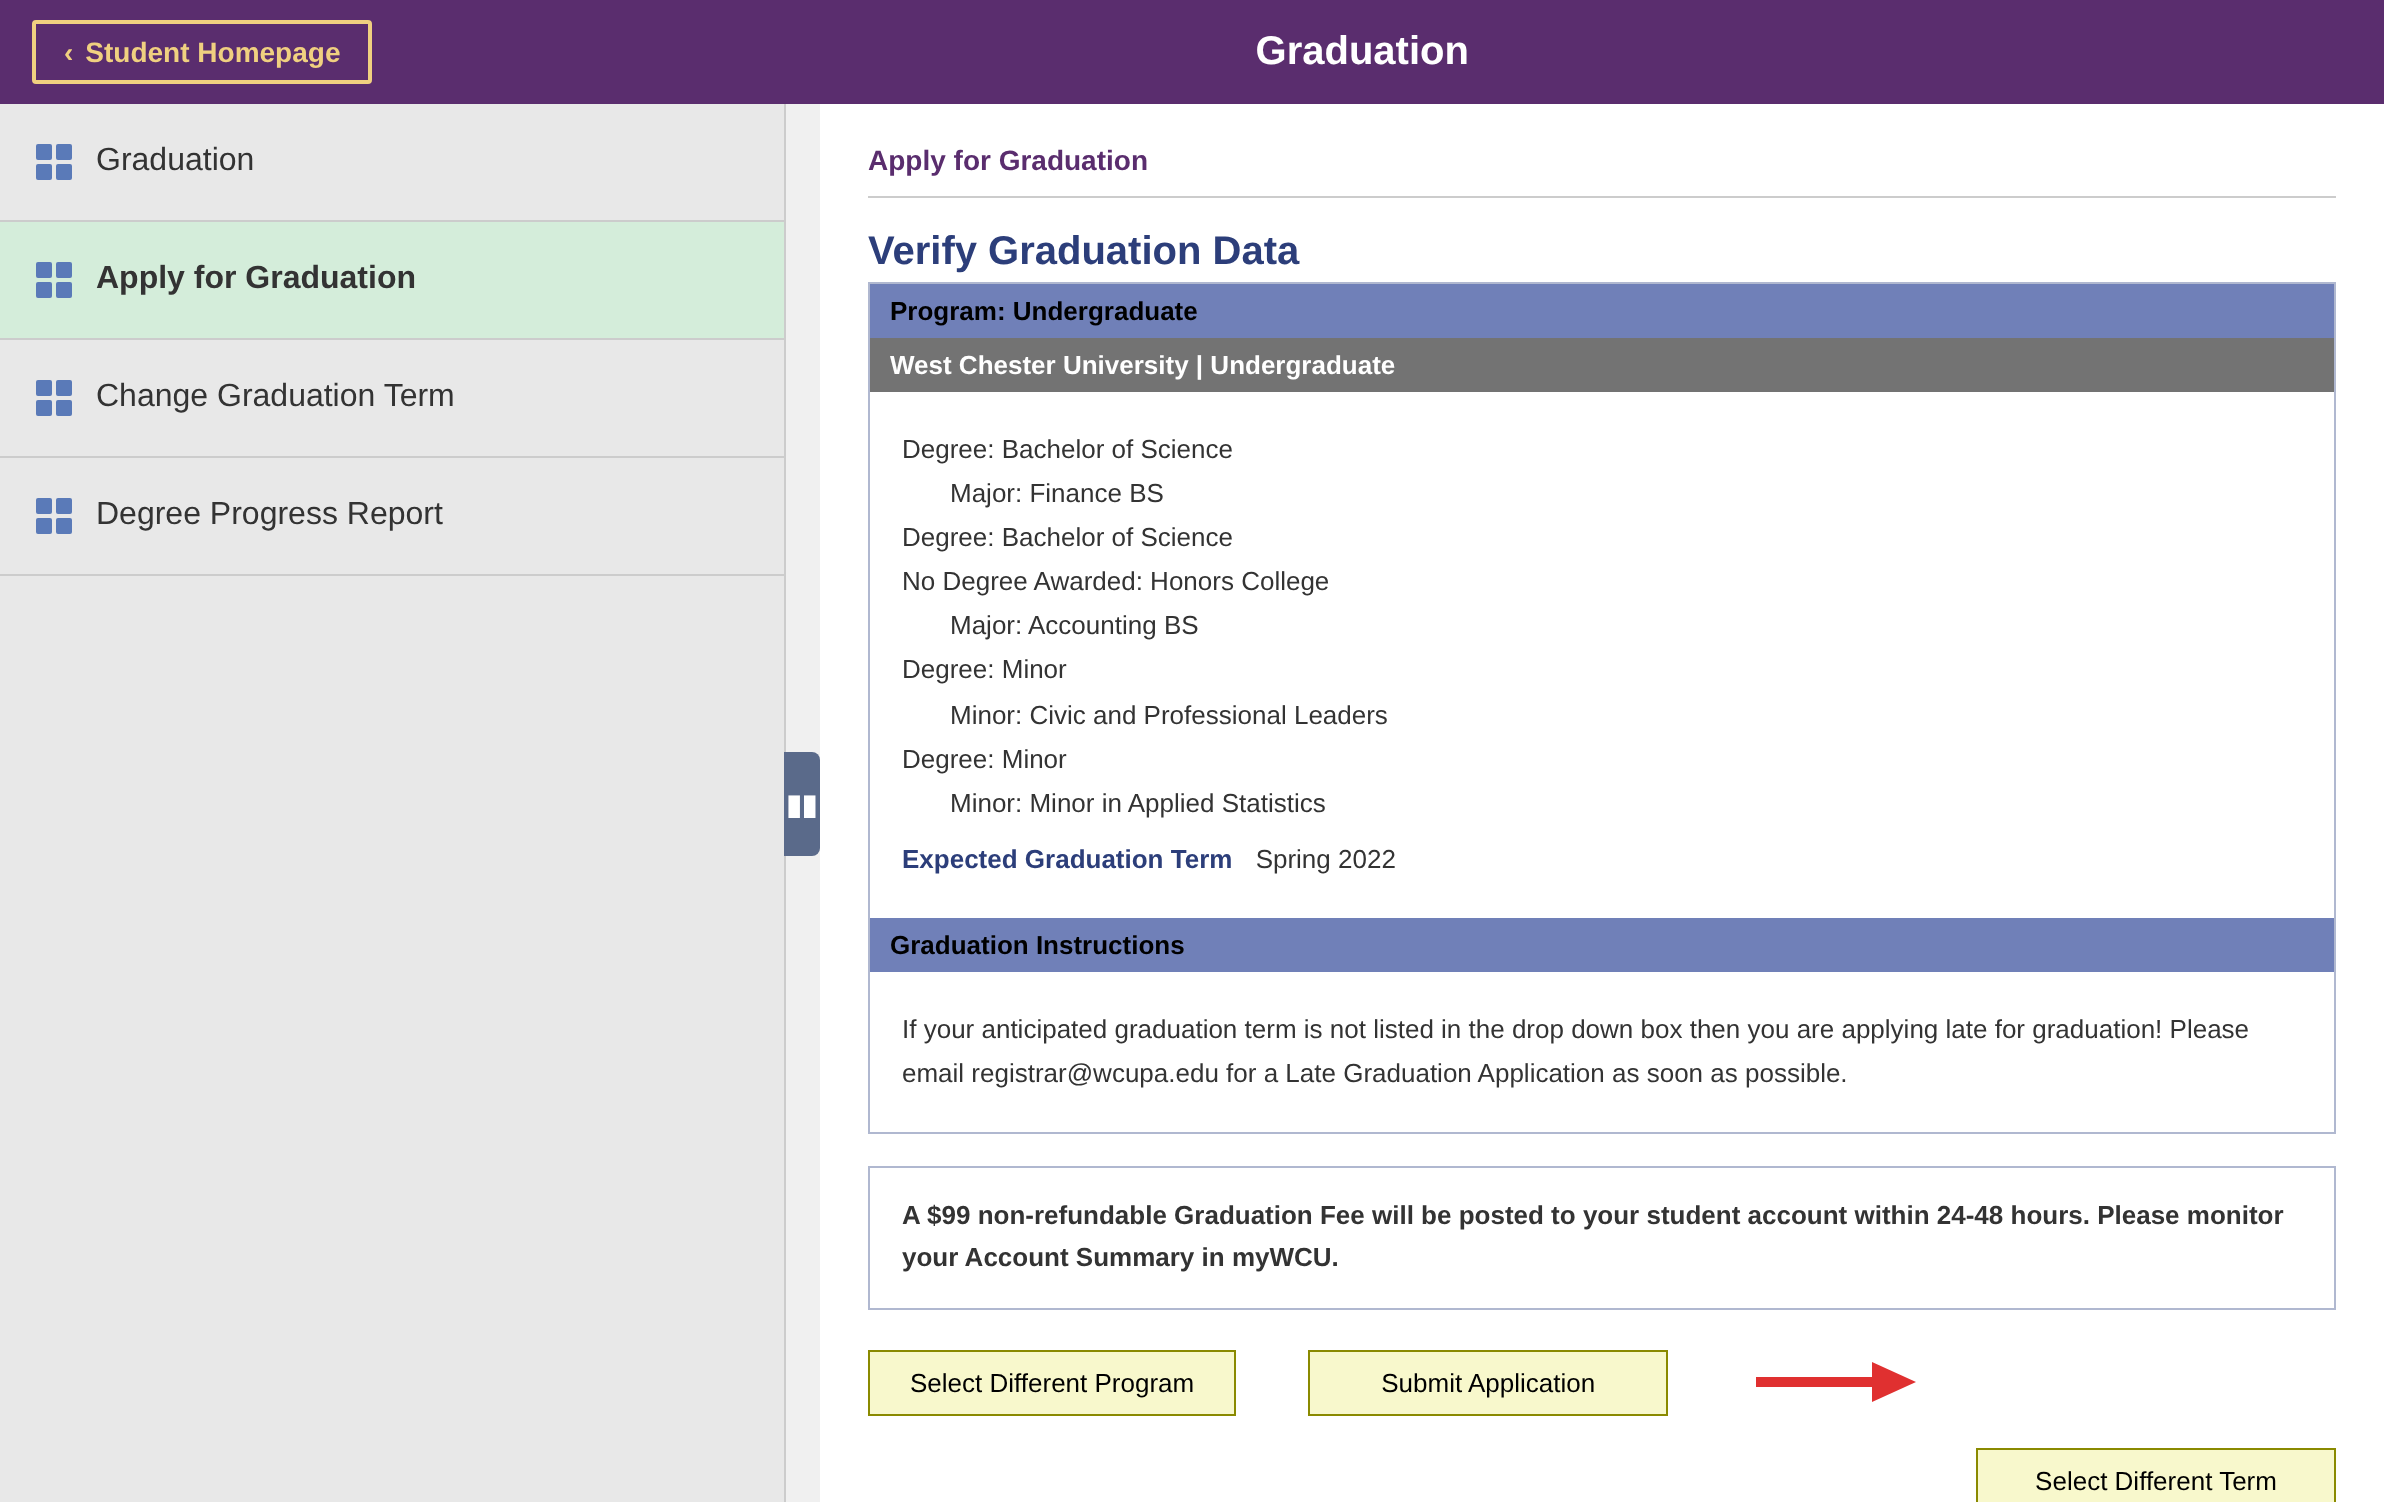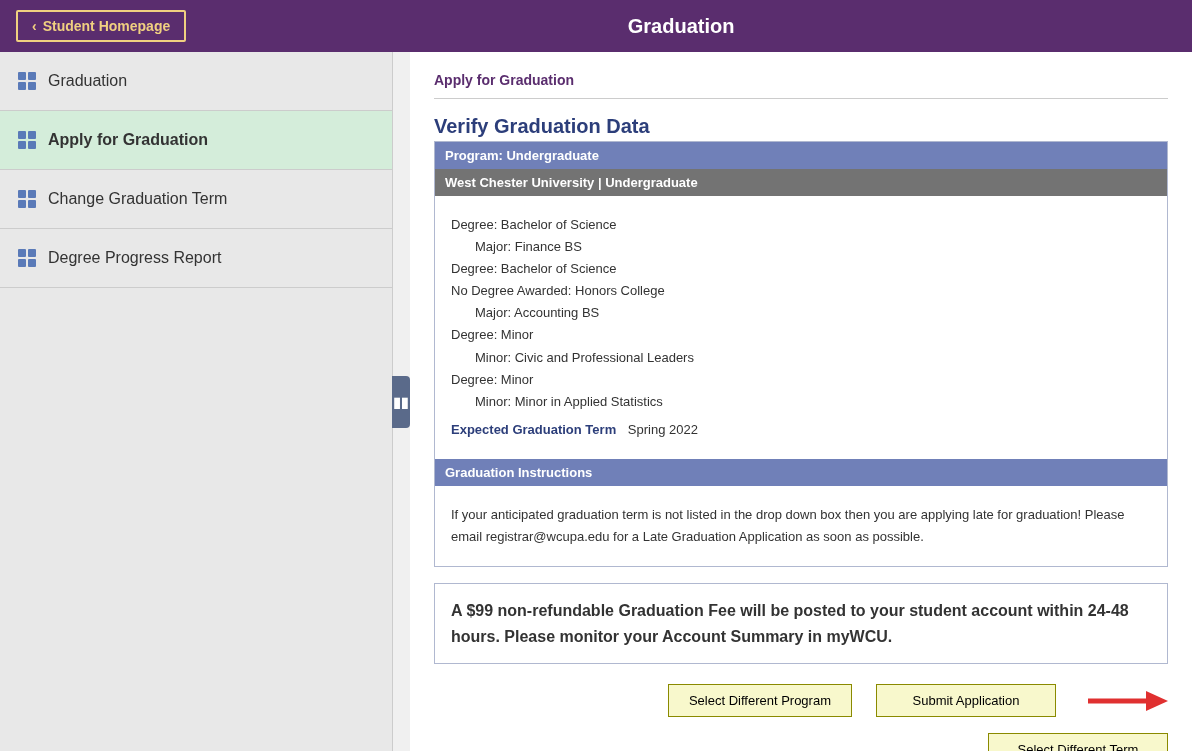--- a/index.html
+++ b/index.html
@@ -118,21 +118,21 @@
     .page-title {
       color: #2c3e7a;
       font-size: 20px;
       font-weight: bold;
       margin-bottom: 3px;
     }
 
     
     .section-header-purple {
       background: #7080b8;
-      color: #ffffff;
+      color: #000000;
       font-weight: bold;
       padding: 6px 10px;
       font-size: 13px;
     }
     .section-header-blue {
       background: #737373;
       color: white;
       font-weight: bold;
       padding: 6px 10px;
       font-size: 13px;
@@ -150,33 +150,32 @@
     .info-content .expected-term {
       color: #2c3e7a;
       font-weight: bold;
     }
 
     
     .fee-notice {
       border: 1px solid #b0b8d0;
       padding: 14px 16px;
       margin-bottom: 20px;
-      font-size: 16px;
+      font-size: 13px;
       font-weight: bold;
       color: #333;
       line-height: 1.6;
     }
 
     
     .buttons-row {
       display: flex;
-      gap: 24px;
+      gap: 36px;
       margin-bottom: 16px;
       align-items: center;
-      justify-content: flex-end;
     }
     .buttons-row-2 {
       display: flex;
       gap: 24px;
       margin-bottom: 16px;
       justify-content: flex-end;
     }
     .action-button {
       background: #f8f8cc;
       border: 1px solid #8a8a00;

